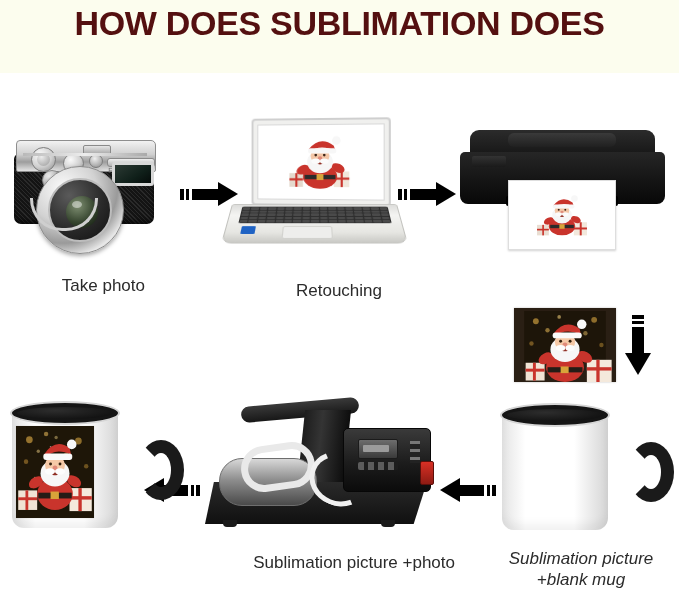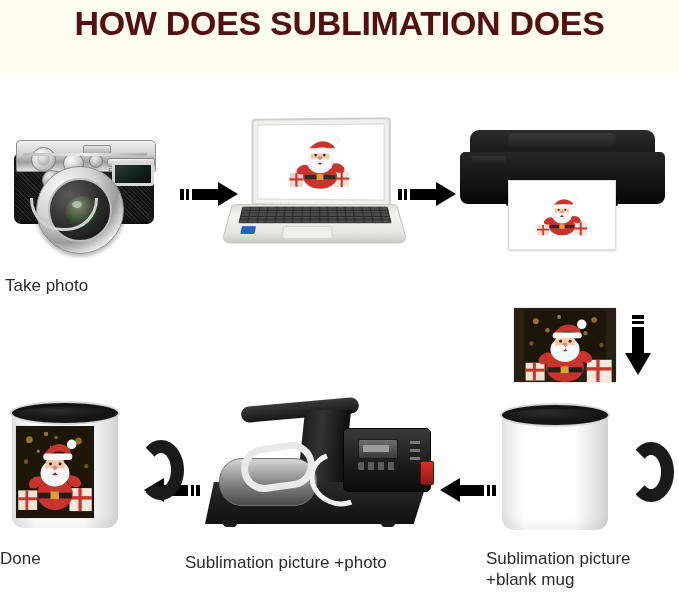--- a/index.html
+++ b/index.html
@@ -21,21 +21,21 @@
     text-align:center;
     font-size:34px;line-height:44px;font-weight:700;
     letter-spacing:-0.3px;
     color:#541010;
     font-family:"Liberation Sans","DejaVu Sans",sans-serif;
     white-space:nowrap;
   }
 
   
   .cap{
-    position:absolute;text-align:left;
+    position:absolute;text-align:right;
     font-size:17px;line-height:21px;color:#2b2b2b;
     font-family:"Liberation Sans","DejaVu Sans",sans-serif;
     white-space:pre-line;
   }
 
   
   .arrow{position:absolute;}
   .arrow svg{display:block;}
 
   
@@ -435,20 +435,21 @@
           <i></i>
           <i></i>
           <i></i>
           <i></i>
           <i></i>
       </div>
       <div class="badge-intel"></div>
       <div class="trackpad"></div>
     </div>
   </div>
+  <div class="cap" style="left:242px;top:280px;width:140px;">Retouching</div>
 
   <div class="arrow" style="left:398px;top:180px;">
     <svg width="60" height="28" viewBox="0 0 60 28" aria-hidden="true">
       <rect x="0" y="9" width="4" height="11" fill="#000"></rect>
       <rect x="6" y="9" width="3" height="11" fill="#000"></rect>
       <rect x="12" y="9" width="28" height="11" fill="#000"></rect>
       <polygon points="38,2 58,14 38,26" fill="#000"></polygon>
     </svg>
   </div>
 
@@ -534,21 +535,21 @@
       <rect x="53" y="33" width="40" height="8" rx="4" fill="#fafafa"></rect>
       <circle cx="93" cy="22" r="6.5" fill="#fafafa"></circle>
     </svg>
   </div>
 
   <div class="mug" style="left:502px;top:412px;width:140px;height:128px;">
     <div class="mug-body"></div>
     <div class="mug-rim"></div>
     <div class="mug-handle"></div>
   </div>
-  <div class="cap" style="left:486px;top:548px;width:190px;text-align:left;">Sublimation picture
+  <div class="cap" style="left:486px;top:548px;width:190px;text-align:center;font-style:italic;">Sublimation picture
 +blank mug</div>
 
   <div class="arrow" style="left:438px;top:476px;">
     <svg width="60" height="28" viewBox="0 0 60 28" aria-hidden="true">
       <polygon points="22,2 2,14 22,26" fill="#000"></polygon>
       <rect x="20" y="9" width="26" height="11" fill="#000"></rect>
       <rect x="49" y="9" width="3" height="11" fill="#000"></rect>
       <rect x="54" y="9" width="4" height="11" fill="#000"></rect>
     </svg>
   </div>
@@ -620,15 +621,14 @@
         <circle cx="70" cy="73" r="4.4" fill="#e08a7a"></circle>
         <ellipse cx="70" cy="82" rx="5.5" ry="3.6" fill="#8f2d22"></ellipse>
         <ellipse cx="61" cy="79" rx="9" ry="5.5" fill="#fdfdfd"></ellipse>
         <ellipse cx="79" cy="79" rx="9" ry="5.5" fill="#fdfdfd"></ellipse>
         <path d="M50 50 Q70 20 96 38 L99 50 Q70 36 52 56 Z" fill="#c9342c"></path>
         <rect x="49" y="48" width="52" height="11" rx="5" fill="#fafafa"></rect>
         <circle cx="100" cy="32" r="8.5" fill="#fafafa"></circle>
       </svg>
     </div>
   </div>
-  <div class="cap" style="left:0px;top:548px;width:110px;">Done</div>
 
 </div>
 
 </body></html>

